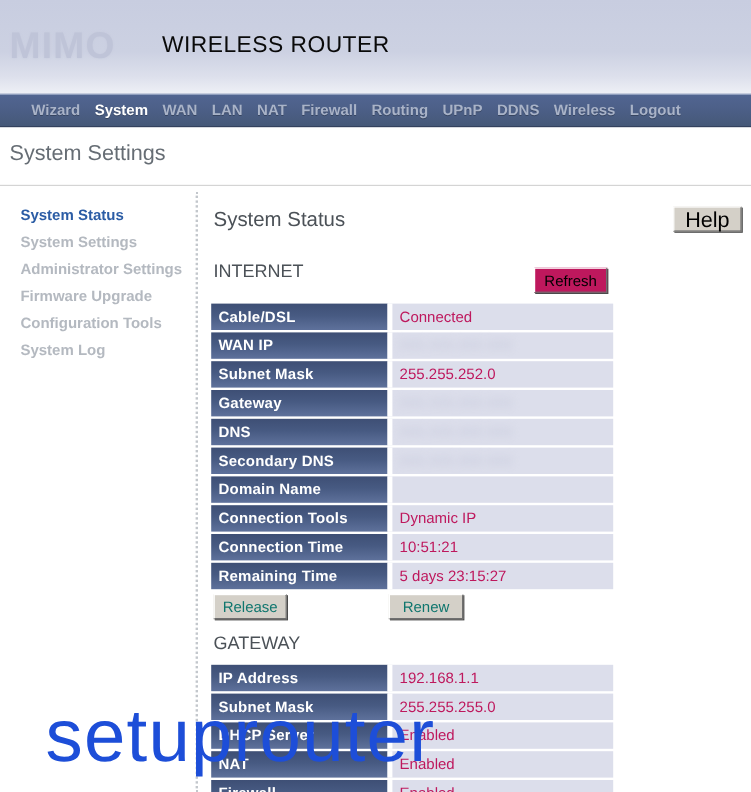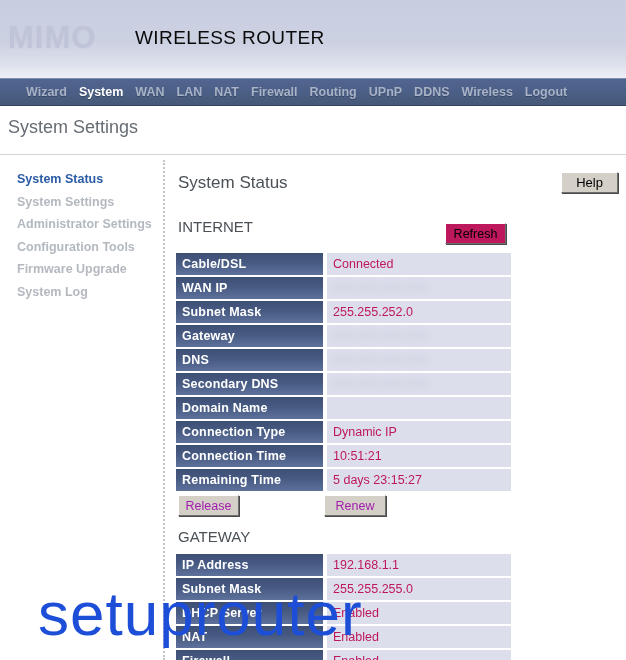--- a/index.html
+++ b/index.html
@@ -104,21 +104,21 @@
     border-left: 2px dotted #c3c7cc;
   }
 
   
   .content { position: absolute; left: 0; top: 0; width: 626px; height: 660px; }
 
   .help-btn {
     position: absolute;
     left: 561px; top: 172px;
     width: 57px; height: 21px;
-    font-size: 13px;
+    font-size: 18px;
     color: #000;
     background: #d4d0c8;
     border: 1px solid;
     border-color: #ffffff #6f6f6f #6f6f6f #ffffff;
     box-shadow: 1px 1px 0 #4a4a4a;
     font-family: "Liberation Sans", sans-serif;
     cursor: pointer;
     padding: 0;
   }
 
@@ -181,21 +181,21 @@
   .val.blurred span {
     display: inline-block;
     color: #c9ccdd;
     filter: blur(3px);
   }
 
   .btn-row { position: absolute; left: 178px; top: 495px; }
   .gray-btn {
     width: 61px; height: 21px;
     font-size: 12.5px;
-    color: #a21caf;
+    color: #0f766e;
     background: #d4d0c8;
     border: 1px solid;
     border-color: #ffffff #6f6f6f #6f6f6f #ffffff;
     box-shadow: 1px 1px 0 #4a4a4a;
     font-family: "Liberation Sans", sans-serif;
     cursor: pointer;
     padding: 0;
   }
   #btn-renew { position: absolute; left: 146px; top: 0; width: 62px; text-align: center; }
   #btn-release { position: absolute; left: 0; top: 0; }
@@ -234,22 +234,22 @@
     <div class="nav-item">Logout</div>
   </div>
 
 <div class="page-title">System Settings</div>
 <div class="title-rule"></div>
 
 <div class="sidebar" id="sidebar">
     <div class="side-item active">System Status</div>
     <div class="side-item">System Settings</div>
     <div class="side-item">Administrator Settings</div>
+    <div class="side-item">Firmware Upgrade</div>
     <div class="side-item">Configuration Tools</div>
-    <div class="side-item">Firmware Upgrade</div>
     <div class="side-item">System Log</div>
   </div>
 <div class="side-divider"></div>
 
 <div class="content">
 
   <button class="help-btn">Help</button>
 
   <div class="section-head" id="h-status">System Status</div>
 
@@ -280,21 +280,21 @@
         </tr>
         <tr>
           <td class="lbl">Secondary DNS</td>
           <td class="val blurred"><span>000.000.000.000</span></td>
         </tr>
         <tr>
           <td class="lbl">Domain Name</td>
           <td class="val"></td>
         </tr>
         <tr>
-          <td class="lbl">Connection Type</td>
+          <td class="lbl">Connection Tools</td>
           <td class="val">Dynamic IP</td>
         </tr>
         <tr>
           <td class="lbl">Connection Time</td>
           <td class="val">10:51:21</td>
         </tr>
         <tr>
           <td class="lbl">Remaining Time</td>
           <td class="val">5 days 23:15:27</td>
         </tr>

